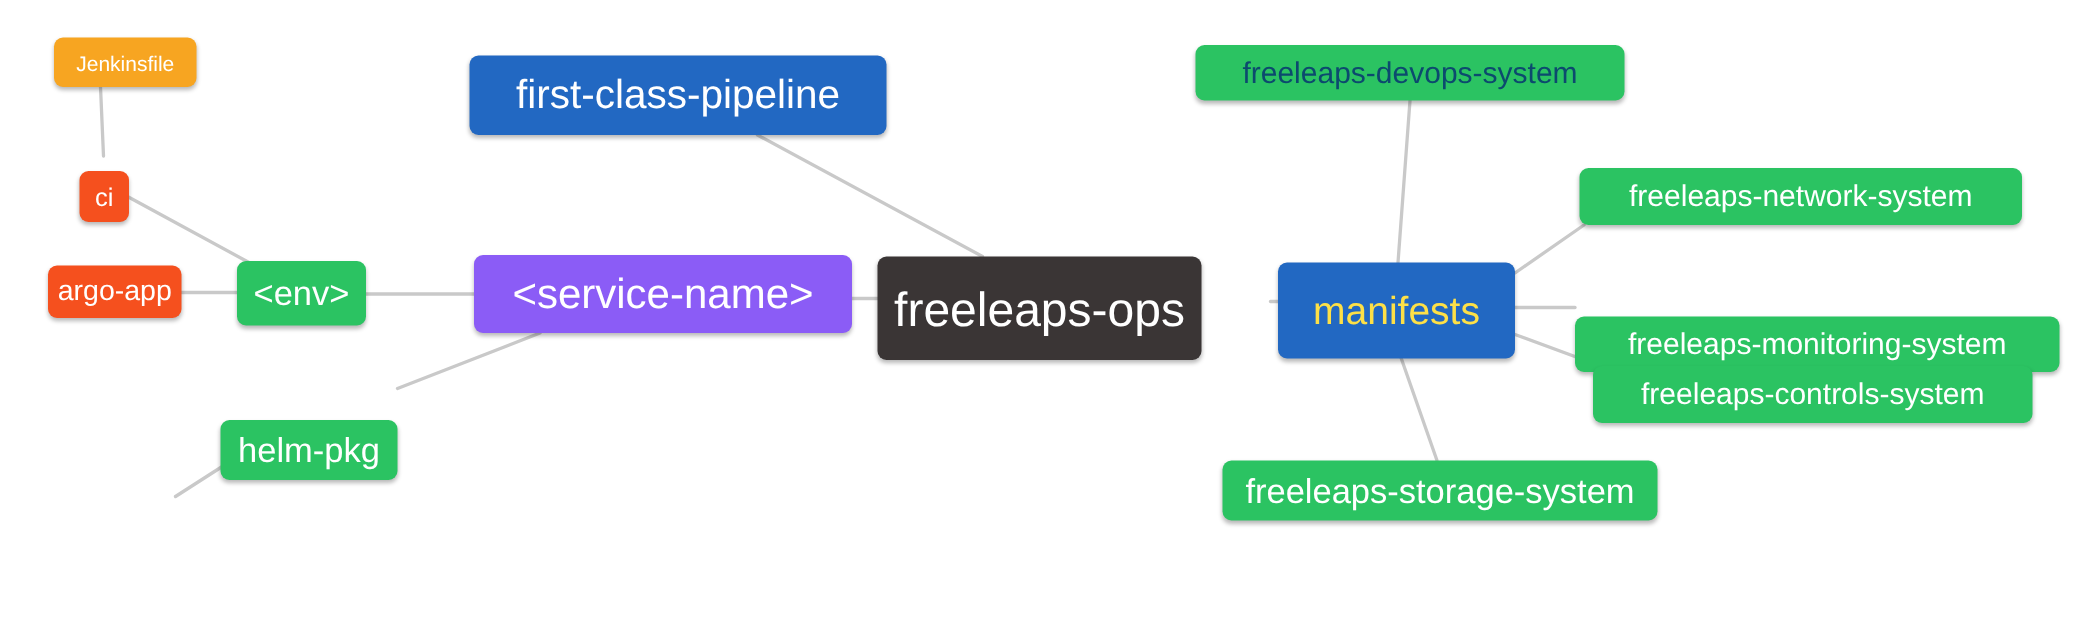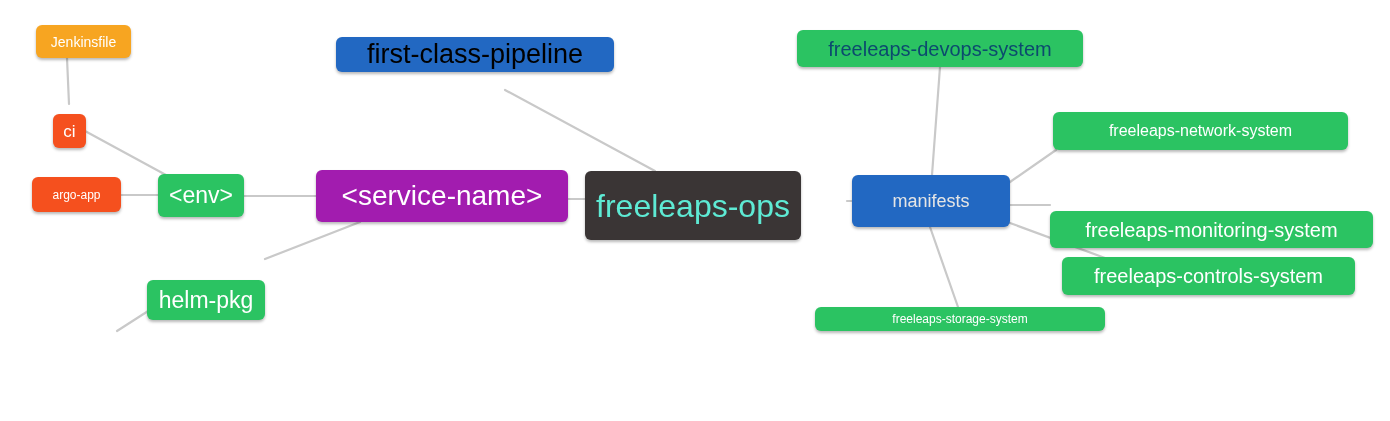--- a/index.html
+++ b/index.html
@@ -58,28 +58,28 @@
       <line x1="85" y1="131" x2="166" y2="175" stroke="#C9C9C9" stroke-width="2.2" stroke-linecap="round"></line>
       <line x1="67" y1="58" x2="69" y2="104" stroke="#C9C9C9" stroke-width="2.2" stroke-linecap="round"></line>
       <line x1="170" y1="297" x2="117" y2="331" stroke="#C9C9C9" stroke-width="2.2" stroke-linecap="round"></line>
       <line x1="932" y1="175" x2="940" y2="67" stroke="#C9C9C9" stroke-width="2.2" stroke-linecap="round"></line>
       <line x1="1010" y1="182" x2="1056" y2="150" stroke="#C9C9C9" stroke-width="2.2" stroke-linecap="round"></line>
       <line x1="1010" y1="205" x2="1050" y2="205" stroke="#C9C9C9" stroke-width="2.2" stroke-linecap="round"></line>
       <line x1="1010" y1="223" x2="1105" y2="258" stroke="#C9C9C9" stroke-width="2.2" stroke-linecap="round"></line>
       <line x1="930" y1="227" x2="958" y2="307" stroke="#C9C9C9" stroke-width="2.2" stroke-linecap="round"></line>
     </svg>
   <div class="nodes-layer">
-      <div class="node" style="left: 585px; top: 171px; width: 216px; height: 69px; font-size: 32px; background: rgb(58, 53, 53); color: #5eead4;">freeleaps-ops</div>
-      <div class="node" style="left: 313px; top: 37px; width: 278px; height: 35px; font-size: 27px; background: rgb(34, 104, 194); color: #000000; margin-left: 23px;">first-class-pipeline</div>
-      <div class="node" style="left: 316px; top: 170px; width: 252px; height: 52px; font-size: 28px; background: #a21caf; color: rgb(255, 255, 255);">&lt;service-name&gt;</div>
-      <div class="node" style="left: 852px; top: 175px; width: 158px; height: 52px; font-size: 18px; background: rgb(34, 104, 194); color: #e5e5e5;">manifests</div>
+      <div class="node" style="left: 585px; top: 171px; width: 216px; height: 69px; font-size: 32px; background: rgb(58, 53, 53); color: #ffffff;">freeleaps-ops</div>
+      <div class="node" style="left: 313px; top: 37px; width: 278px; height: 53px; font-size: 27px; background: rgb(34, 104, 194); color: #ffffff;">first-class-pipeline</div>
+      <div class="node" style="left: 316px; top: 170px; width: 252px; height: 52px; font-size: 28px; background: #8b5cf6; color: rgb(255, 255, 255);">&lt;service-name&gt;</div>
+      <div class="node" style="left: 852px; top: 175px; width: 158px; height: 64px; font-size: 26px; background: rgb(34, 104, 194); color: #fde047;">manifests</div>
       <div class="node" style="left: 158px; top: 174px; width: 86px; height: 43px; font-size: 23px; background: rgb(43, 195, 98); color: rgb(255, 255, 255);">&lt;env&gt;</div>
       <div class="node" style="left: 147px; top: 257px; width: 118px; height: 40px; font-size: 23px; background: rgb(43, 195, 98); color: rgb(255, 255, 255); margin-top: 23px;">helm-pkg</div>
-      <div class="node" style="left: 32px; top: 177px; width: 89px; height: 35px; font-size: 12px; background: rgb(245, 80, 30); color: rgb(255, 255, 255);">argo-app</div>
+      <div class="node" style="left: 32px; top: 177px; width: 89px; height: 35px; font-size: 19px; background: rgb(245, 80, 30); color: rgb(255, 255, 255);">argo-app</div>
       <div class="node" style="left: 53px; top: 104px; width: 33px; height: 34px; font-size: 17px; background: rgb(245, 80, 30); color: rgb(255, 255, 255); margin-top: 10px;">ci</div>
       <div class="node" style="left: 36px; top: 25px; width: 95px; height: 33px; font-size: 14px; background: rgb(247, 165, 33); color: rgb(255, 255, 255);">Jenkinsfile</div>
       <div class="node" style="left: 797px; top: 30px; width: 286px; height: 37px; font-size: 20px; background: rgb(43, 195, 98); color: #0c4a6e;">freeleaps-devops-system</div>
-      <div class="node" style="left: 1053px; top: 112px; width: 295px; height: 38px; font-size: 16px; background: rgb(43, 195, 98); color: rgb(255, 255, 255);">freeleaps-network-system</div>
+      <div class="node" style="left: 1053px; top: 112px; width: 295px; height: 38px; font-size: 20px; background: rgb(43, 195, 98); color: rgb(255, 255, 255);">freeleaps-network-system</div>
       <div class="node" style="left: 1050px; top: 187px; width: 323px; height: 37px; font-size: 20px; background: rgb(43, 195, 98); color: rgb(255, 255, 255); margin-top: 24px;">freeleaps-monitoring-system</div>
-      <div class="node" style="left: 1062px; top: 257px; width: 293px; height: 38px; font-size: 20px; background: rgb(43, 195, 98); color: rgb(255, 255, 255);">freeleaps-controls-system</div>
-      <div class="node" style="left: 815px; top: 307px; width: 290px; height: 24px; font-size: 12px; background: rgb(43, 195, 98); color: rgb(255, 255, 255);">freeleaps-storage-system</div>
+      <div class="node" style="left: 1062px; top: 244px; width: 293px; height: 38px; font-size: 20px; background: rgb(43, 195, 98); color: rgb(255, 255, 255);">freeleaps-controls-system</div>
+      <div class="node" style="left: 815px; top: 307px; width: 290px; height: 40px; font-size: 23px; background: rgb(43, 195, 98); color: rgb(255, 255, 255);">freeleaps-storage-system</div>
     </div>
 </div>
 
 </body></html>

